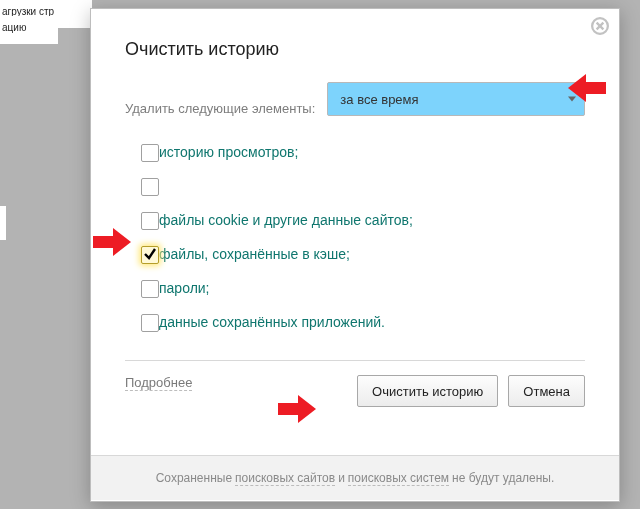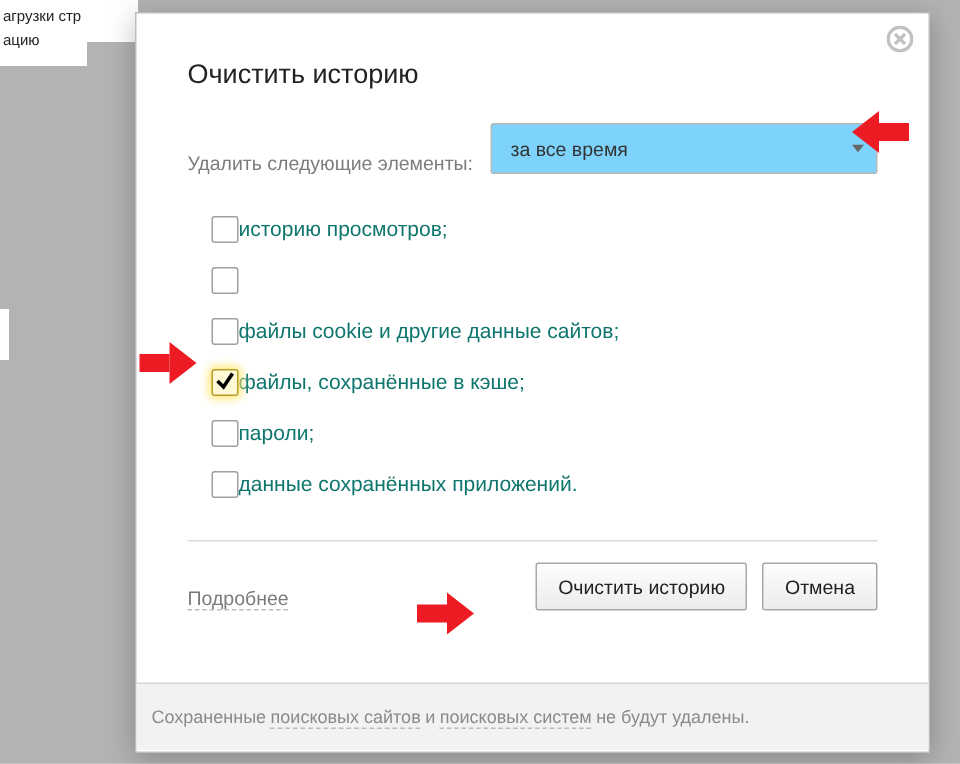--- a/index.html
+++ b/index.html
@@ -124,21 +124,21 @@
     width: 14px;
     height: 14px;
   }
   .hr {
     border: none;
     border-top: 1px solid #d8d8d8;
     margin: 0 0 14px 0;
   }
   .dlg-actions {
     display: flex;
-    align-items: flex-end;
+    align-items: flex-start;
     gap: 10px;
   }
   .more-link {
     font-size: 13px;
     color: #7a7a7a;
     border-bottom: 1px dashed #bdbdbd;
     cursor: pointer;
   }
   .spacer { flex: 1; }
   .btn {
@@ -154,21 +154,21 @@
     align-items: center;
     white-space: nowrap;
   }
 
   .dlg-footer {
     background: #f2f2f2;
     border-top: 1px solid #d8d8d8;
     height: 45px;
     display: flex;
     align-items: center;
-    justify-content: flex-start;
+    justify-content: center;
     font-size: 12px;
     color: #8a8a8a;
     padding: 0 10px;
     box-sizing: border-box;
   }
   .dlg-footer .u {
     color: #8a8a8a;
     border-bottom: 1px dashed #bcbcbc;
     cursor: pointer;
     margin: 0 3px;

